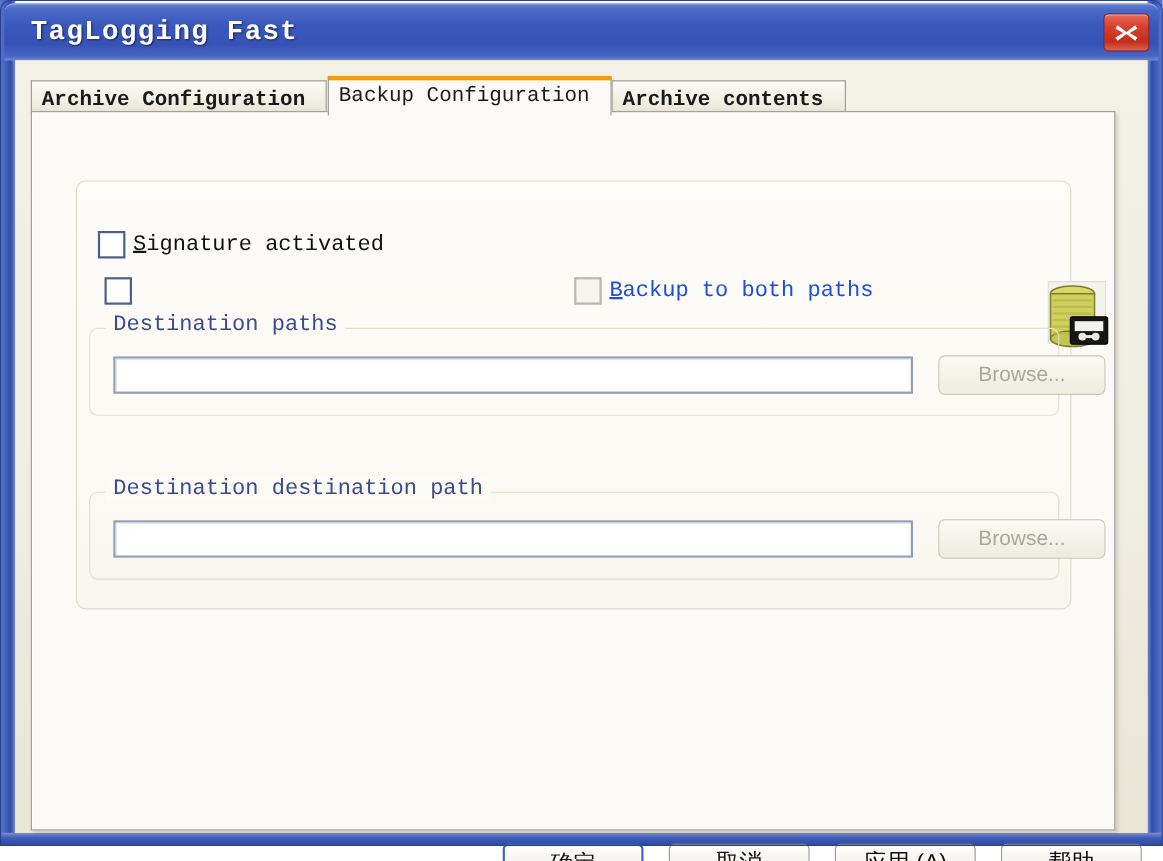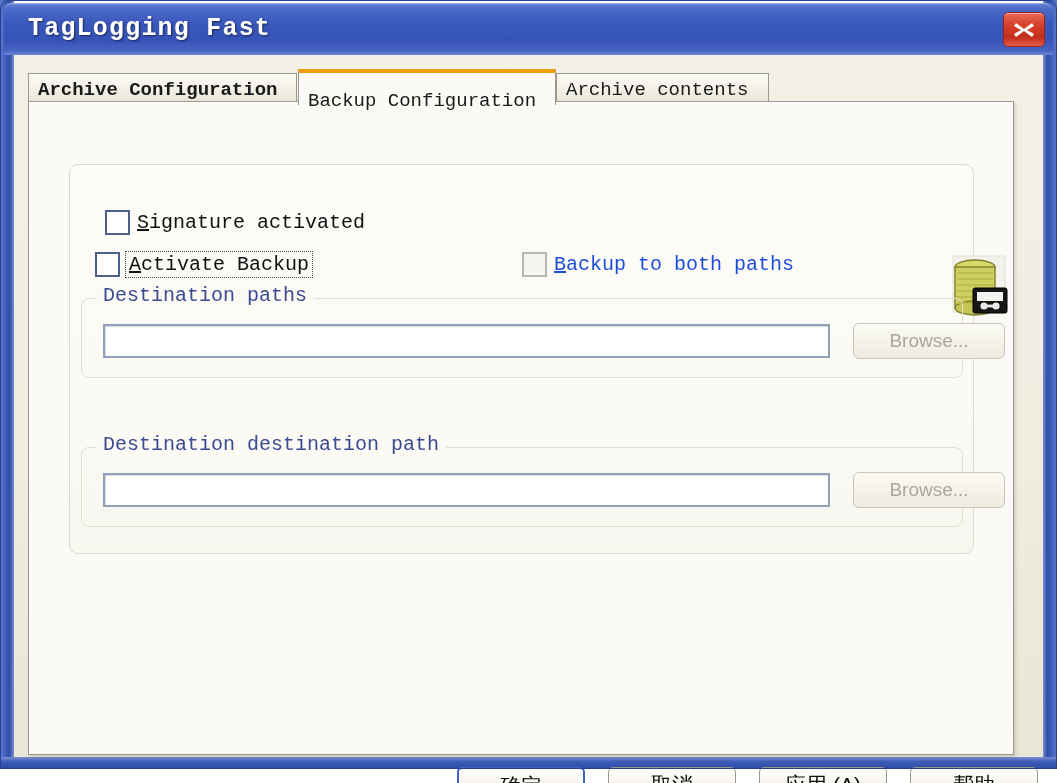--- a/index.html
+++ b/index.html
@@ -41,21 +41,21 @@
 
   
   #tab-strip{position:absolute;left:14px;top:14px;height:34px;}
   .tab{position:absolute;top:4px;height:30px;box-sizing:border-box;
       background:linear-gradient(to bottom,#fbfaf5 0%,#f2f0e6 55%,#e7e4d6 100%);
       border:1px solid #9b988c;border-bottom:none;
       font-size:19px;color:#1a1a1a;white-space:nowrap;cursor:pointer;
       padding:3px 9px 0;line-height:26px;}
   .tab.active{top:0;height:36px;background:#fbfaf7;border:1px solid #9b988c;
       border-top:4px solid #f29c10;border-bottom:none;z-index:5;
-      padding-top:14px;line-height:28px;}
+      padding-top:0;line-height:28px;}
 
   #tab-page{position:absolute;left:14px;top:46px;width:986px;height:654px;
       background:#fbfaf7;border:1px solid #9a978b;box-sizing:border-box;
       box-shadow:inset 1px 1px 0 #ffffff, 2px 2px 3px rgba(0,0,0,.12);}
 
   
   #inner-panel{position:absolute;left:40px;top:62px;width:905px;height:390px;
       border:1px solid #dedacb;border-radius:9px;box-sizing:border-box;
       background:linear-gradient(to bottom,#fdfcf9 0%,#faf9f3 70%,#f7f6ef 100%);}
 
@@ -119,21 +119,21 @@
       </svg>
     </div>
   </div>
 
   <div id="dialog-body">
    <div id="dialog-client">
 
     <div id="tab-strip">
       <div class="tab" style="left:0px;   width:269px;font-weight:bold;"><span>Archive Configuration</span></div>
       <div class="tab active" style="left:270px; width:258px;"><span>Backup Configuration</span></div>
-      <div class="tab" style="left:528px; width:213px;"><span>Archive contents</span></div>
+      <div class="tab" style="left:528px; width:213px;font-weight:bold;"><span>Archive contents</span></div>
     </div>
 
     <div id="tab-page">
 
       <div id="inner-panel"></div>
 
       <div id="backup-icon">
         <svg width="62" height="72" viewBox="0 0 62 72">
           <rect x="6" y="2" width="52" height="56" fill="#f3f2ec"></rect>
           <path d="M6 2 H58 V58 H6 Z" fill="none" stroke="#e0dfd6" stroke-width="1"></path>
@@ -149,28 +149,27 @@
                 <rect x="10" y="48" width="36" height="2"></rect>
           </g>
           <rect x="26" y="34" width="34" height="25" rx="2" fill="#161616" stroke="#000" stroke-width="1"></rect>
           <rect x="30" y="38" width="26" height="9" fill="#f2f2ef"></rect>
           <circle cx="37" cy="52" r="3.6" fill="#e8e8e4"></circle>
           <circle cx="49" cy="52" r="3.6" fill="#e8e8e4"></circle>
           <rect x="37" y="50.6" width="12" height="2.8" fill="#e8e8e4"></rect>
         </svg>
       </div>
 
-      <div class="chk-row" style="left:76px;top:108px;">
+      <div class="chk-row" style="left:60px;top:108px;">
         <div class="chk-box"></div>
         <div class="chk-label"><span class="ak">S</span><span>ignature activated</span></div>
       </div>
 
       <div class="chk-row" style="left:66px;top:150px;">
         <div class="chk-box"></div>
-        <div class="chk-label focus-ring"><span class="ak">A</span><span>ctivate Backup</span></div>
       </div>
 
       <div class="chk-row" style="left:493px;top:150px;">
         <div class="chk-box disabled"></div>
         <div class="chk-label disabled"><span class="ak">B</span><span>ackup to both paths</span></div>
       </div>
 
       <div class="group" style="left:52px;top:196px;width:882px;height:80px;">
         <div class="group-label">Destination paths</div>
       </div>

